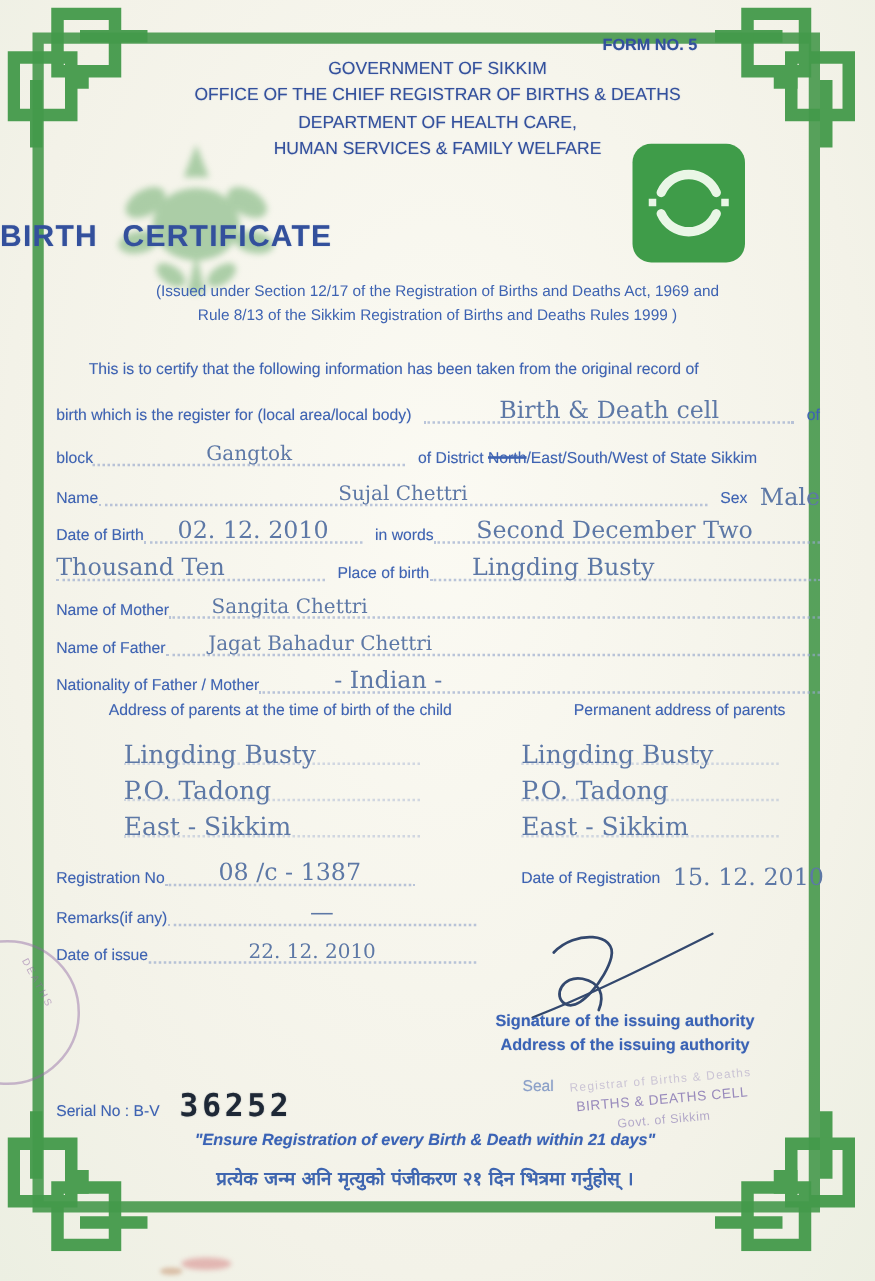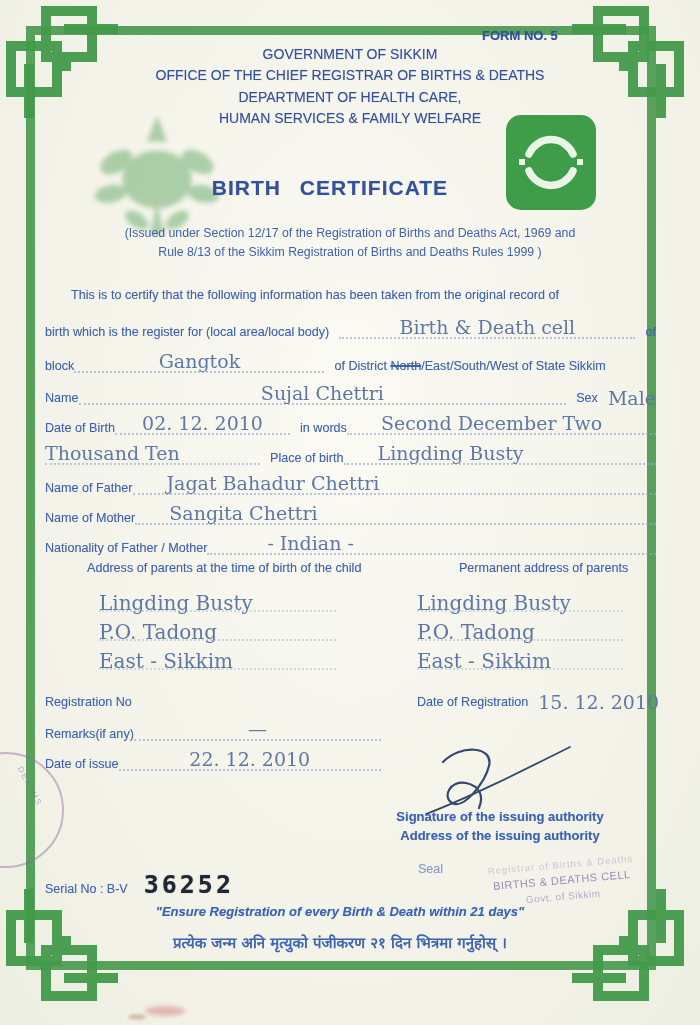--- a/index.html
+++ b/index.html
@@ -25,39 +25,39 @@
   .knot.tl{left:6px;top:6px;}
   .knot.tr{right:16px;top:6px;transform:scaleX(-1);}
   .knot.bl{left:6px;bottom:24px;transform:scaleY(-1);}
   .knot.br{right:16px;bottom:24px;transform:scale(-1,-1);}
   
   .form-no{position:absolute;top:28px;left:482px;font-size:13px;font-weight:bold;color:#33509c;
     text-shadow:0 0 1px rgba(60,90,170,.4);}
   .hdr{position:absolute;top:44px;left:70px;right:70px;text-align:center;
     font-weight:normal;color:#33509c;font-size:14px;line-height:1.52;
     text-shadow:0 0 1px rgba(60,90,170,.4);}
-  .title{position:absolute;top:176px;left:0;right:40px;text-align:center;
-    font-size:21px;font-weight:bold;color:#33509c;letter-spacing:1px;word-spacing:12px;
+  .title{position:absolute;top:176px;left:0;right:40px;
+    font-size:24px;font-weight:bold;color:#33509c;letter-spacing:1px;word-spacing:12px;
     text-shadow:0 0 1px rgba(60,90,170,.4);}
   .issued{position:absolute;top:224px;left:66px;right:66px;text-align:center;
     font-size:12.3px;color:#3e63b2;line-height:1.55;}
   
   .emblem{position:absolute;left:82px;top:104px;width:150px;height:145px;
     filter:blur(2.5px);opacity:.55;}
   .logo{position:absolute;left:506px;top:115px;width:90px;height:95px;
     background:#3f9c49;border-radius:15px;filter:blur(.5px);}
   
   .fields{position:absolute;left:45px;top:287px;right:44px;color:#3e63b2;font-size:12.6px;}
   .lbl{color:#3e63b2;text-shadow:0 0 .7px rgba(70,100,180,.35);white-space:nowrap;}
   .row{display:flex;align-items:flex-end;height:26px;}
   .fillc{flex:1;border-bottom:2px dotted rgba(150,168,205,.65);text-align:center;position:relative;}
   .fillc.left{text-align:left;padding-left:34px;}
   .hw{font-family:"DejaVu Serif", serif;color:#5d78a6;
     font-size:19px;line-height:1;display:inline-block;margin-bottom:-3px;white-space:nowrap;}
-  .hw.big{font-size:19px;}
+  .hw.big{font-size:16px;}
   .struck{text-decoration:line-through;text-decoration-thickness:1.5px;}
   .indent{text-indent:26px;display:block;line-height:17px;}
   .gap{width:10px;}
   
   .addr-heads{display:flex;height:18px;margin-top:6px;}
   .addr-heads .l{flex:0 0 54%;padding-left:42px;}
   .addr-heads .r{flex:1;padding-left:42px;}
   .addr-cols{display:flex;margin-top:4px;}
   .addr-cols .col{flex:0 0 54%;padding-left:54px;box-sizing:border-box;}
   .addr-cols .col.r{flex:1;padding-left:42px;}
@@ -68,21 +68,21 @@
   .reg-row{display:flex;align-items:flex-end;height:26px;margin-top:13px;}
   .reg-left{display:flex;align-items:flex-end;flex:0 0 54%;}
   .reg-left .fillc{max-width:200px;}
   .reg-right{display:flex;align-items:flex-end;flex:1;padding-left:42px;}
   .w55{flex:0 0 55%;display:flex;align-items:flex-end;}
   
   .scrawl{position:absolute;left:398px;top:742px;width:185px;height:82px;}
   .sig-labels{position:absolute;left:350px;right:50px;top:808px;text-align:center;
     font-weight:bold;font-size:13px;color:#3a63b5;line-height:1.45;
     text-shadow:0 0 .8px rgba(60,95,180,.4);}
-  .seal-blk{position:absolute;left:418px;top:858px;display:flex;align-items:flex-start;gap:32px;}
+  .seal-blk{position:absolute;left:418px;top:858px;display:flex;align-items:flex-start;}
   .seal-lbl{font-size:12.5px;color:#8ba0c8;margin-right:14px;margin-top:4px;}
   .stamp{transform:rotate(-5deg);color:rgba(136,120,180,.85);text-align:center;
     font-size:11px;line-height:1.5;letter-spacing:.5px;}
   .stamp .faint{opacity:.45;font-size:9.5px;letter-spacing:1px;}
   .stamp .dim{opacity:.7;font-size:10px;}
   
   .round-stamp{position:absolute;left:-52px;top:752px;width:112px;height:112px;border-radius:50%;
     border:2.5px solid rgba(145,105,165,.45);}
   .round-stamp .edge{position:absolute;left:58px;top:28px;transform:rotate(62deg);
     font-size:8px;letter-spacing:2px;color:rgba(145,105,165,.55);}
@@ -236,34 +236,34 @@
         <span class="hw">Thousand  Ten</span>
       </span>
       <span class="gap"></span>
       <span class="lbl">Place of birth</span>
       <span class="fillc left">
         <span class="hw">Lingding  Busty</span>
       </span>
     </div>
 
     <div class="row" style="margin-top:4px;">
+      <span class="lbl">Name of Mother</span>
+      <span class="fillc left">
+        <span class="hw big">Sangita  Chettri</span>
+      </span>
+    </div>
+
+    <div class="row" style="margin-top:4px;">
       <span class="lbl">Name of Father</span>
       <span class="fillc left">
         <span class="hw big">Jagat  Bahadur  Chettri</span>
       </span>
     </div>
 
     <div class="row" style="margin-top:4px;">
-      <span class="lbl">Name of Mother</span>
-      <span class="fillc left">
-        <span class="hw big">Sangita  Chettri</span>
-      </span>
-    </div>
-
-    <div class="row" style="margin-top:4px;">
       <span class="lbl">Nationality of Father / Mother</span>
       <span class="fillc left" style="padding-left:60px;">
         <span class="hw">-  Indian  -</span>
       </span>
     </div>
 
     <div class="addr-heads">
       <span class="l lbl">Address of parents at the time of birth of the child</span>
       <span class="r lbl">Permanent address of parents</span>
     </div>
@@ -288,20 +288,23 @@
           </div>
         <div class="addr-line">
             <span class="hw">East - Sikkim</span>
           </div>
       </div>
     </div>
 
     <div class="reg-row">
       <div class="reg-left">
         <span class="lbl">Registration No</span>
+        <span class="fillc">
+          <span class="hw">08 /c - 1387</span>
+        </span>
       </div>
       <div class="reg-right">
         <span class="lbl">Date of Registration</span>
         <span class="gap"></span>
         <span class="hw">15. 12. 2010</span>
       </div>
     </div>
 
     <div class="row" style="margin-top:6px;">
       <div class="w55">

